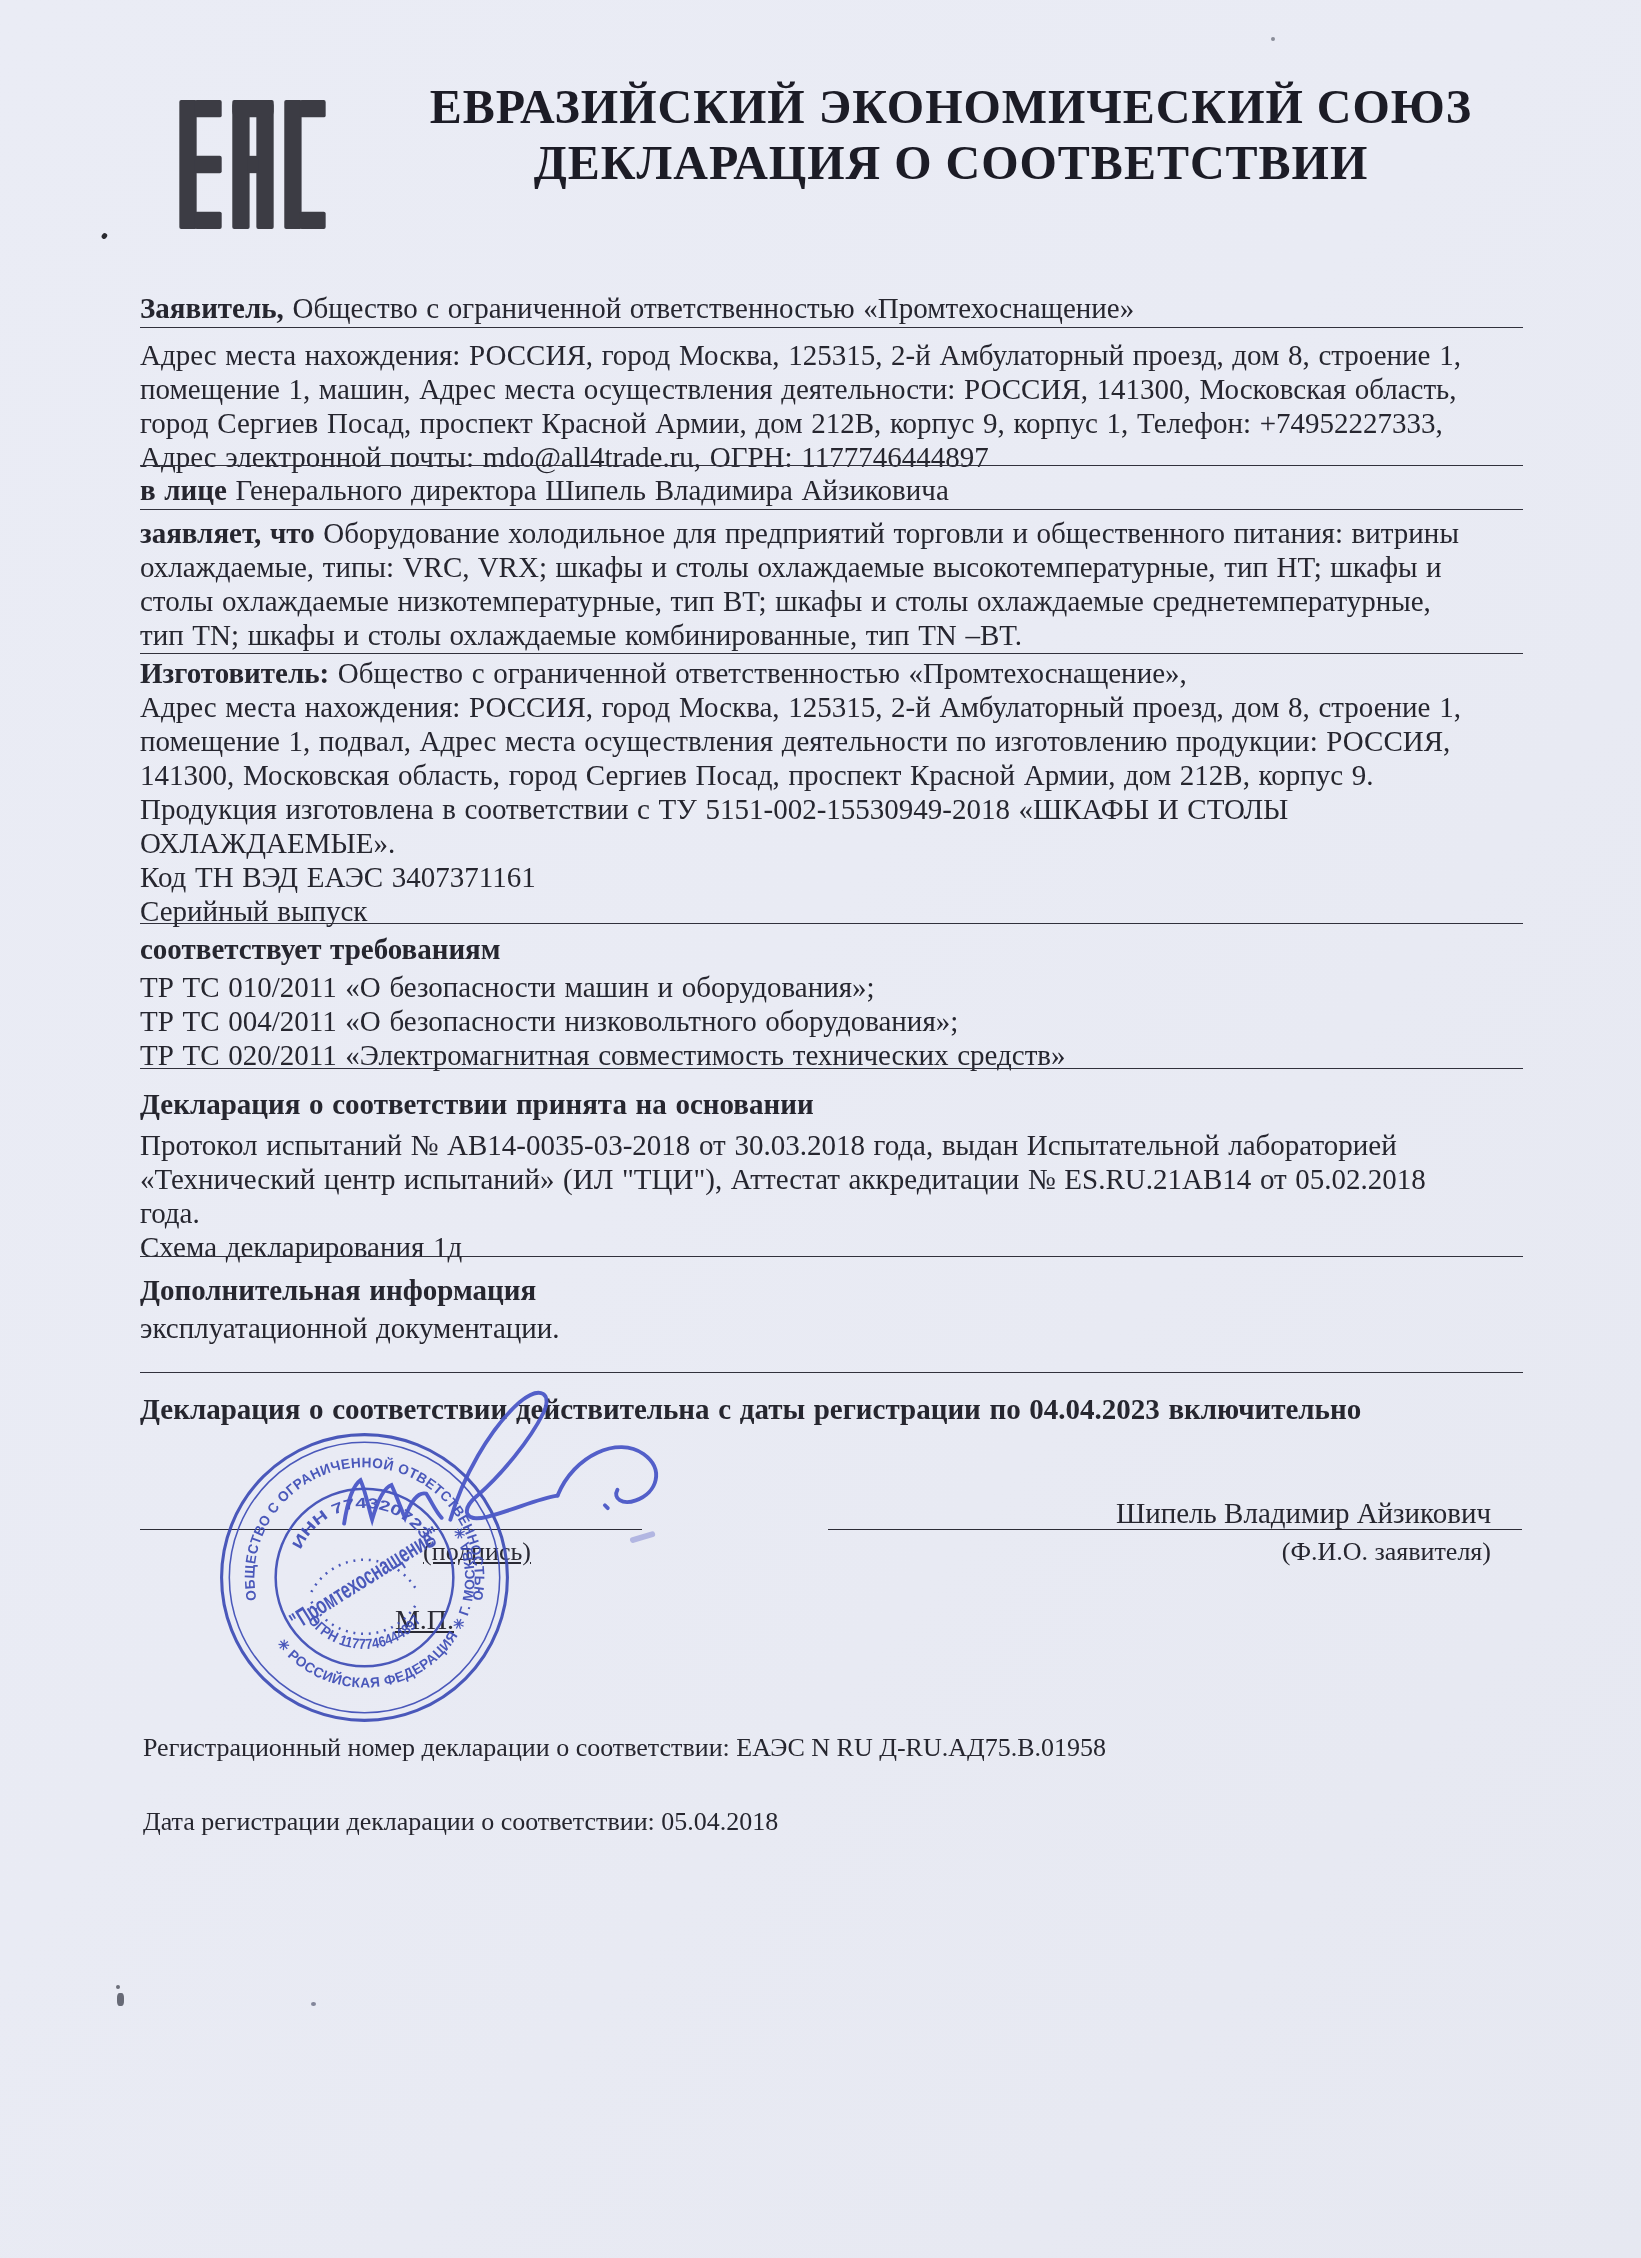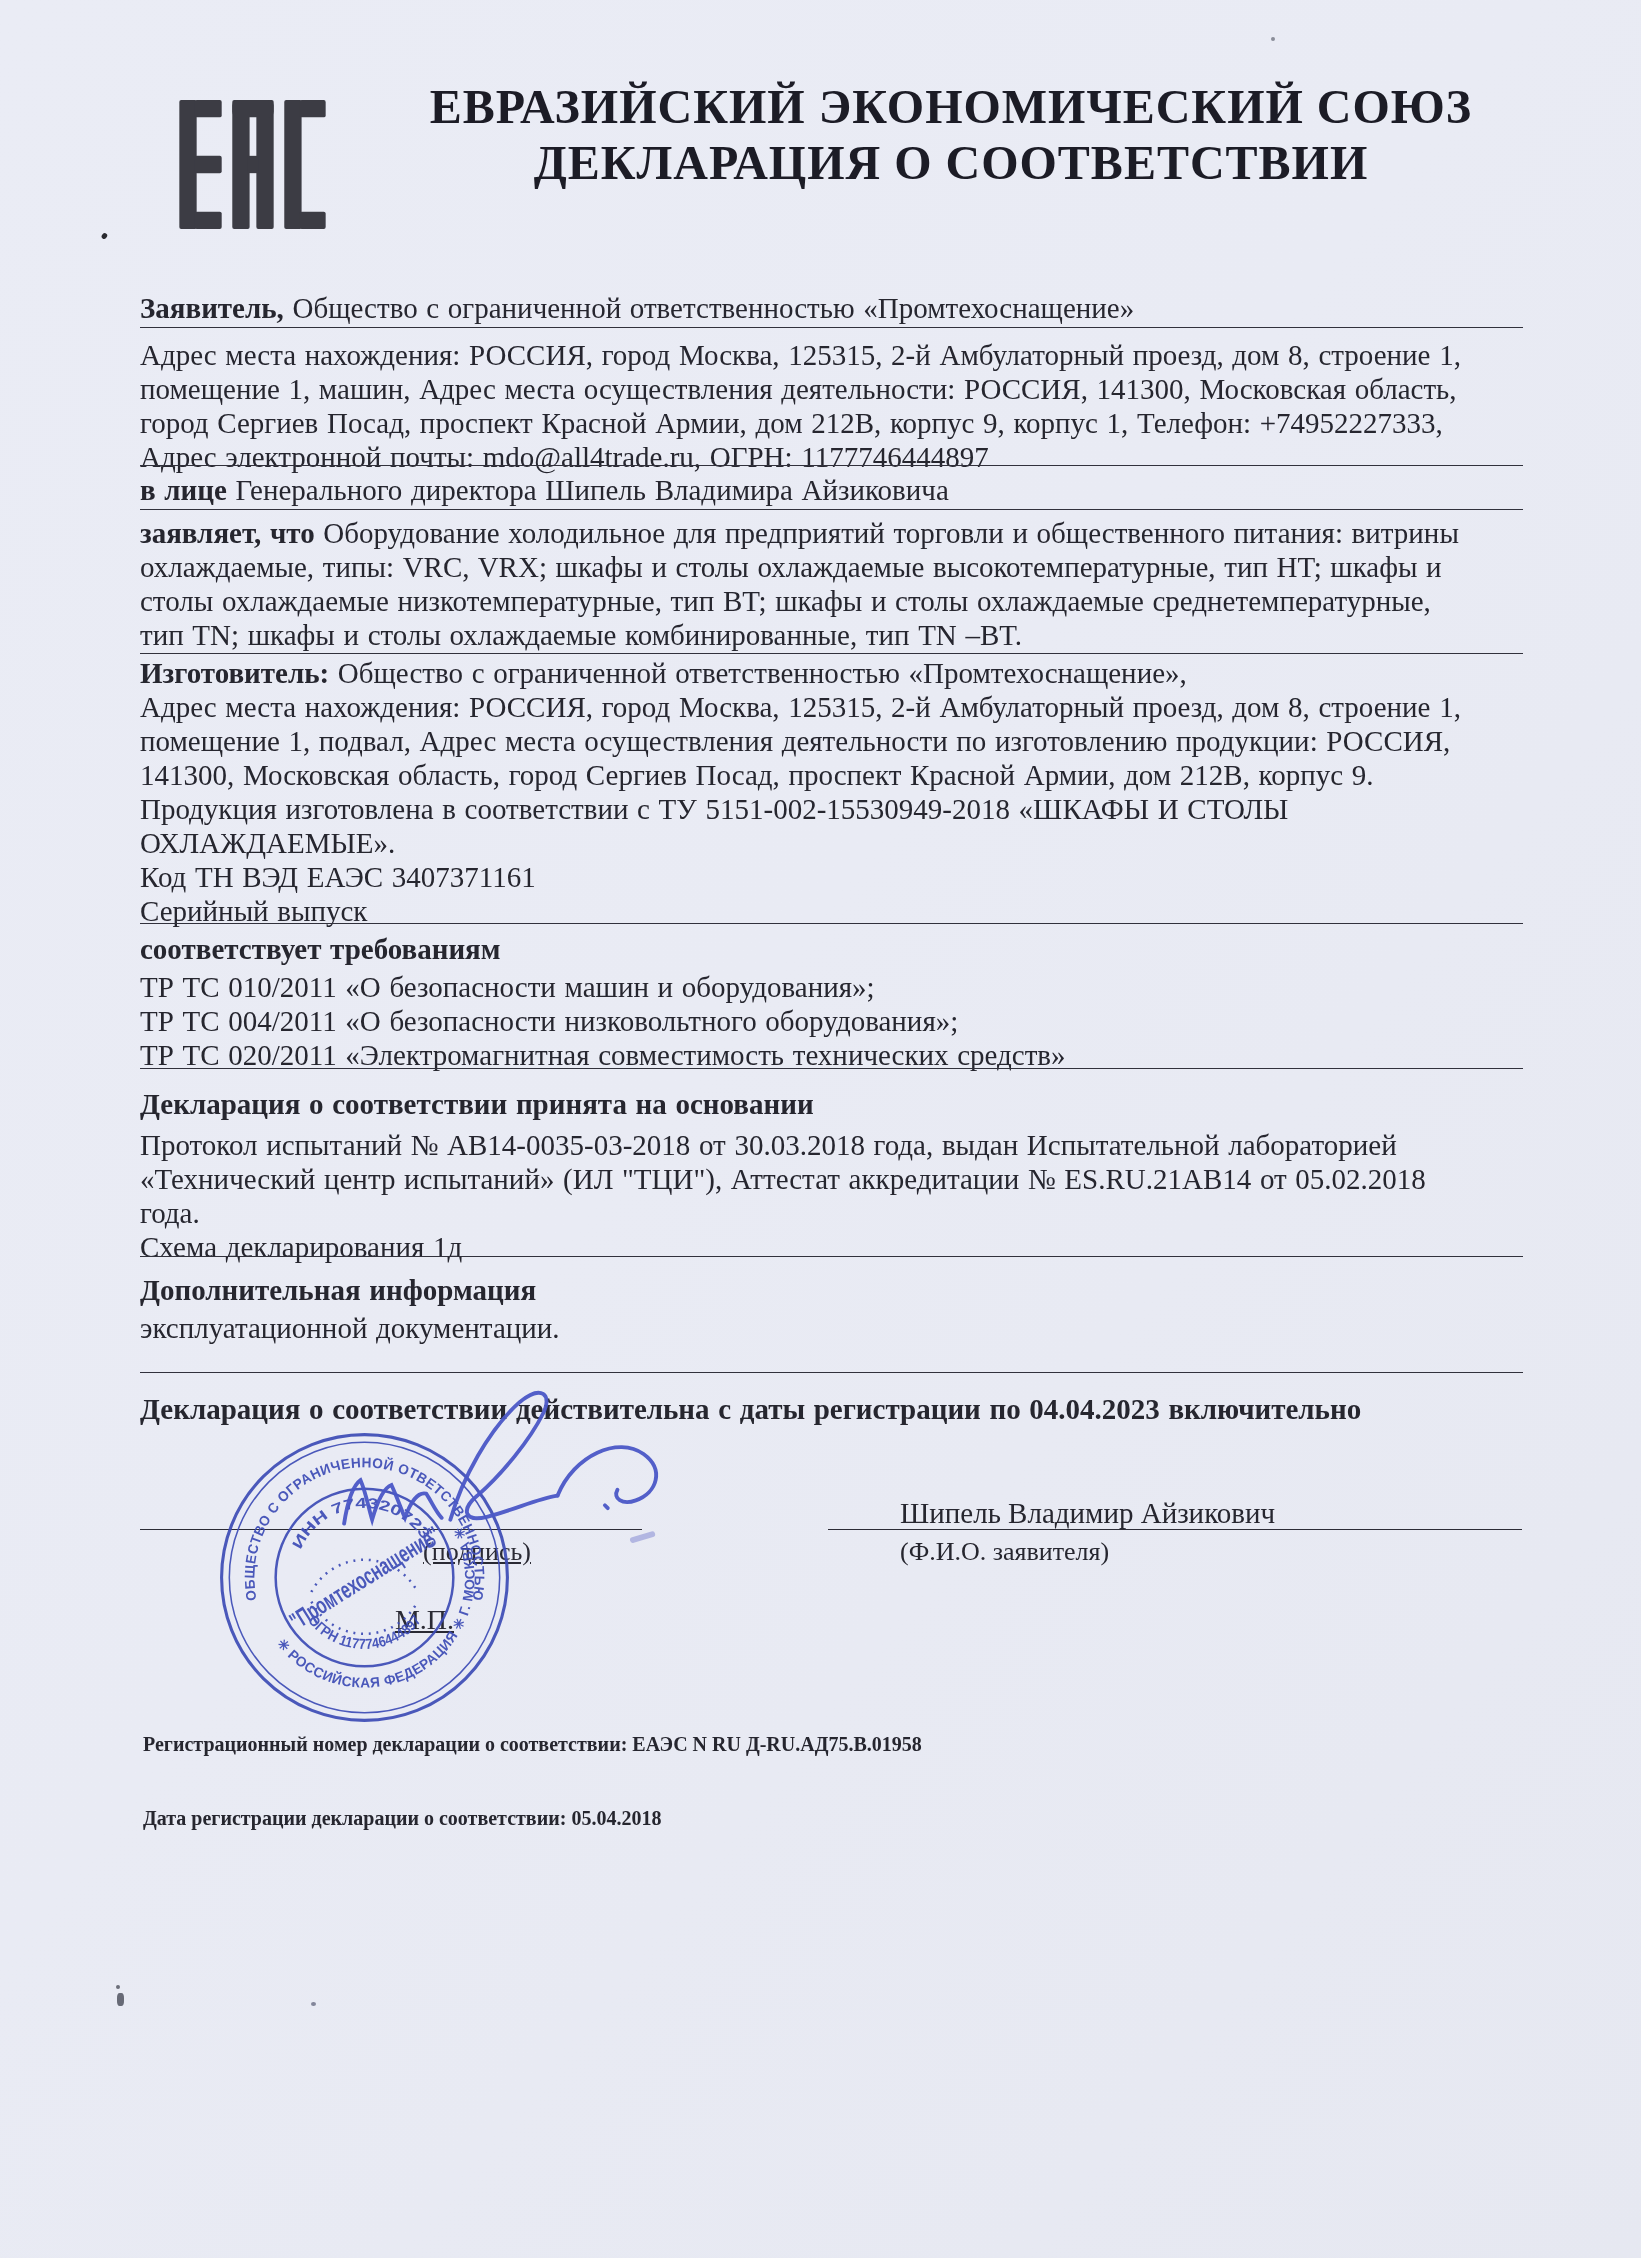--- a/index.html
+++ b/index.html
@@ -20,27 +20,27 @@
     letter-spacing:1px;color:#1c1c26;
   }
   
   .sec{position:absolute;left:140px;width:1388px;}
   .tline{font-size:29px;line-height:34px;white-space:nowrap;word-spacing:1.4px;}
   .b{font-weight:bold;}
   .rule{position:absolute;left:140px;width:1383px;height:0;border-top:1.9px solid #31313c;}
   
   .sigline{position:absolute;height:0;border-top:1.9px solid #2c2c36;}
   .caption{position:absolute;font-size:26px;text-align:right;color:#2a2a34;text-decoration:underline;}
-  .name-block{position:absolute;left:900px;top:1497px;width:591px;text-align:left;font-size:29px;}
+  .name-block{position:absolute;left:900px;top:1497px;width:591px;text-align:right;font-size:29px;}
   .stamp-svg{position:absolute;left:210px;top:1423px;width:309px;height:309px;opacity:.92;}
   .sig-svg{position:absolute;left:319px;top:1366px;width:396px;height:208px;}
   .stamp-ring{font-family:"Liberation Sans",sans-serif;font-weight:bold;font-size:14.5px;fill:#3d4cb6;letter-spacing:.5px;}
   .stamp-inner{font-family:"Liberation Sans",sans-serif;font-weight:bold;font-size:15px;fill:#3d4cb6;}
   .stamp-center{font-family:"Liberation Sans",sans-serif;font-weight:bold;font-size:25px;fill:#3d4cb6;}
-  .footer-line{position:absolute;left:143px;font-weight:bold;font-size:20px;white-space:nowrap;}
+  .footer-line{position:absolute;left:143px;font-weight:normal;font-size:26px;white-space:nowrap;}
   .speck{position:absolute;border-radius:50%;}
 </style>
 </head>
 <body>
 
 <div class="page">
 
   <svg class="eac-logo" viewBox="0 0 152 134" aria-label="EAC">
     <g fill="#3c3c44">
 

